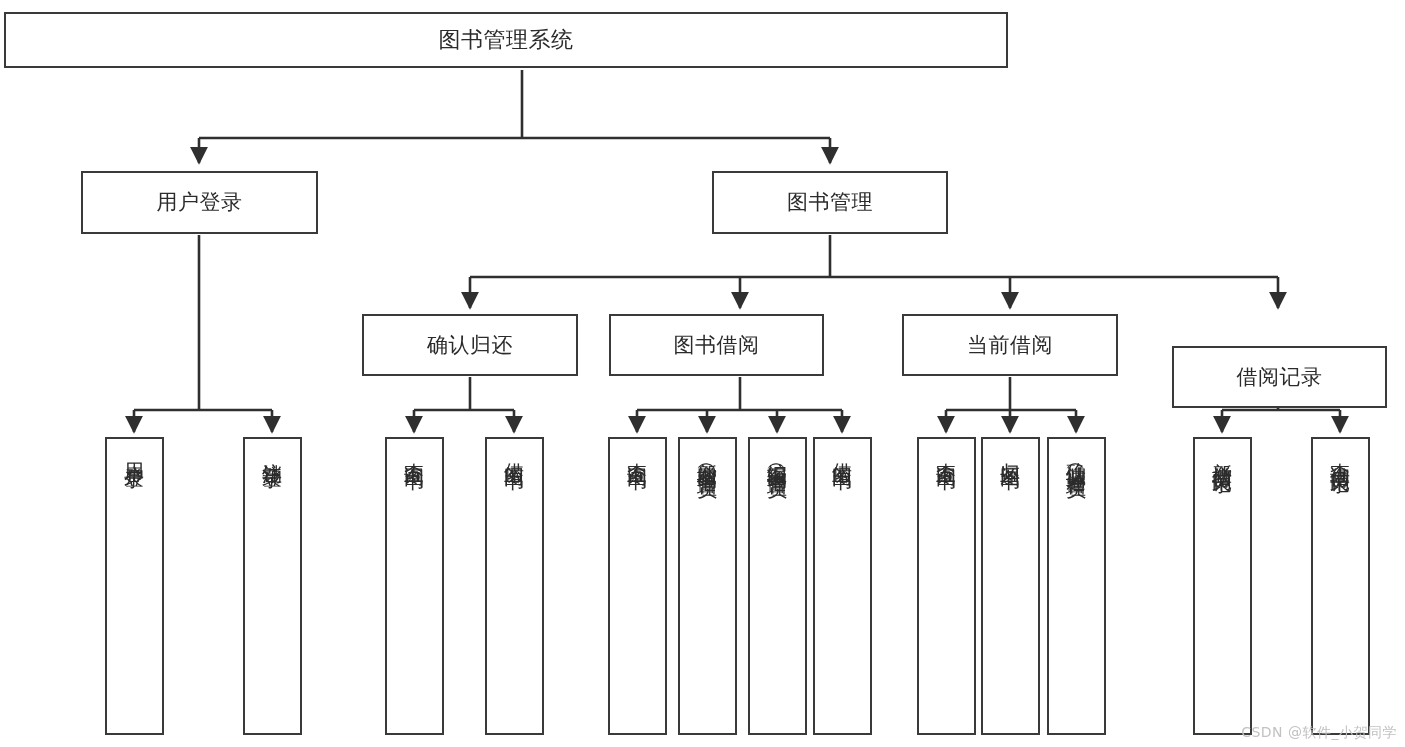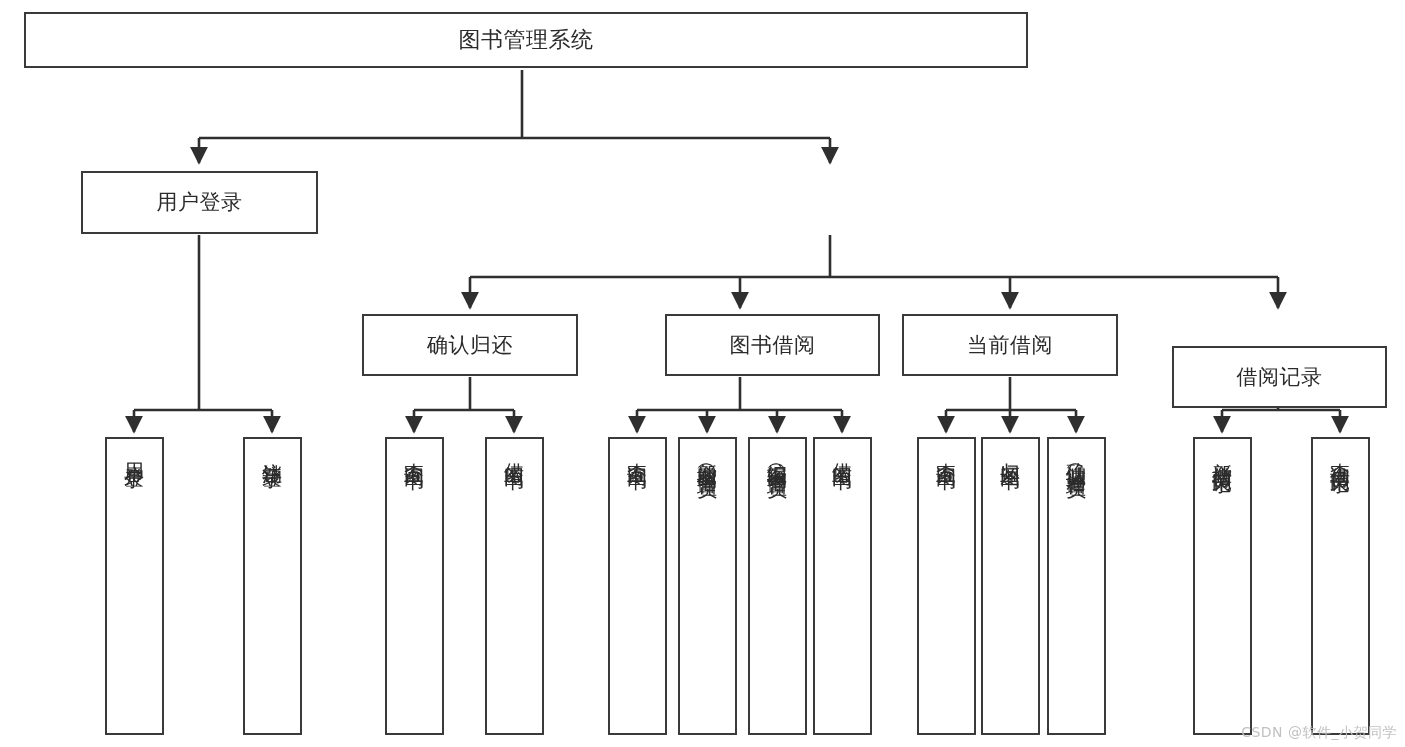--- a/index.html
+++ b/index.html
@@ -118,34 +118,37 @@
       <path d="M 1010 410 L 1010 432" marker-end="url(#arrow)"></path>
       <path d="M 1076 410 L 1076 432" marker-end="url(#arrow)"></path>
 
       <path d="M 1278 377 L 1278 410"></path>
       <path d="M 1222 410 L 1340 410"></path>
       <path d="M 1222 410 L 1222 432" marker-end="url(#arrow)"></path>
       <path d="M 1340 410 L 1340 432" marker-end="url(#arrow)"></path>
     </g>
   </svg>
 
-  <div class="node h root" style="left:24px; top:12px; width:1004px; height:56px;">
+  <div class="node h root" style="left:4px; top:12px; width:1004px; height:56px;">
     <span class="lbl">图书管理系统</span>
   </div>
 
   <div class="node h" style="left:81px; top:171px; width:237px; height:63px;">
     <span class="lbl">用户登录</span>
   </div>
 
+  <div class="node h" style="left:712px; top:171px; width:236px; height:63px;">
+    <span class="lbl">图书管理</span>
+  </div>
 
   <div class="node h" style="left:362px; top:314px; width:216px; height:62px;">
     <span class="lbl">确认归还</span>
   </div>
 
-  <div class="node h" style="left:665px; top:314px; width:215px; height:62px;">
+  <div class="node h" style="left:609px; top:314px; width:215px; height:62px;">
     <span class="lbl">图书借阅</span>
   </div>
 
   <div class="node h" style="left:902px; top:314px; width:216px; height:62px;">
     <span class="lbl">当前借阅</span>
   </div>
 
   <div class="node h" style="left:1172px; top:314px; width:215px; height:62px;margin-top:32px;">
     <span class="lbl">借阅记录</span>
   </div>

